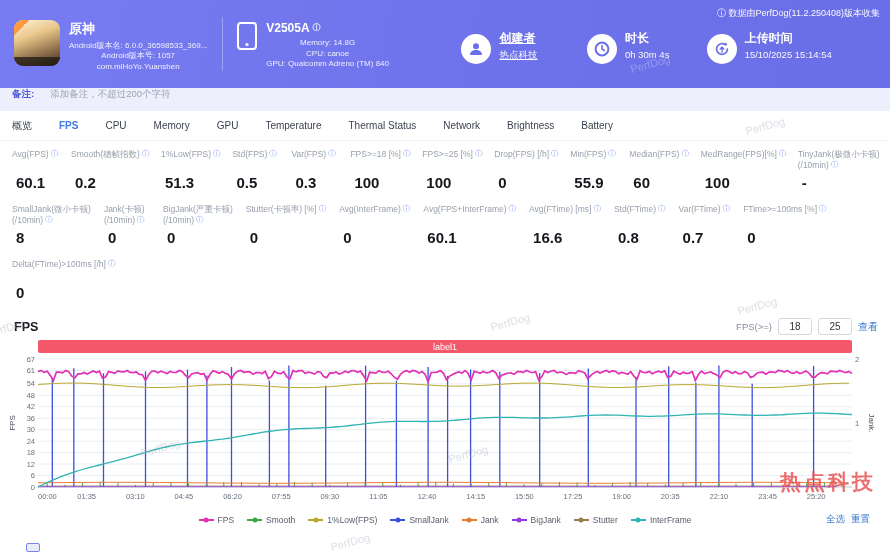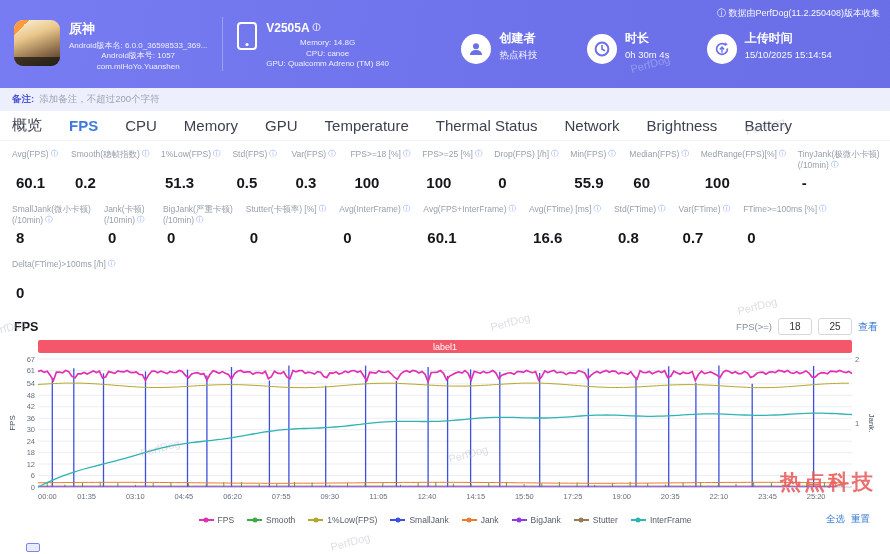--- a/index.html
+++ b/index.html
@@ -19,33 +19,33 @@
   .meta { font-size:8px; color:rgba(255,255,255,.88); line-height:10.5px; white-space:nowrap;text-align:center; }
   .app-name { margin-bottom:3px; }
   .vdiv { width:1px; height:54px; background:rgba(255,255,255,.3); margin:0 13px; flex:none; }
   .hblock { display:flex; gap:8px; align-items:flex-start; }
   .device-block { width:212px; padding-top:3px; }
   .cicon { width:30px; height:30px; border-radius:50%; background:#fff; display:flex; align-items:center;
            justify-content:center; flex:none; margin-top:2px; }
   .blk-title { font-size:12px; font-weight:bold; line-height:13px; }
   .blk-sub { font-size:9.5px; margin-top:4px; color:rgba(255,255,255,.95); white-space:nowrap; }
   .info-white { font-size:8px; vertical-align:2px; color:rgba(255,255,255,.9); }
-  .creator-block { width:118px; margin-left:14px; padding-top:8px; }
+  .creator-block { width:118px; margin-left:14px; padding-top:8px;text-decoration:underline; }
   .duration-block { width:112px; margin-left:8px; padding-top:8px; }
   .upload-block { width:170px; margin-left:8px; padding-top:8px; }
   .collector { position:absolute; top:7px; right:10px; font-size:9px; color:rgba(255,255,255,.95); }
 
   
-  .note { height:23px; background:#edeffc; display:flex; align-items:center; padding:0 12px; gap:5px; }
+  .note { height:23px; background:#edeffc; display:flex; align-items:flex-start; padding:0 12px; gap:16px; }
   .note-label { font-size:9.5px; color:#4d58d8; font-weight:bold; }
   .note-ph { font-size:9.5px; color:#9aa2b4; }
 
   
   .tabs { height:30px; display:flex; align-items:center; gap:27px; padding:0 12px; border-bottom:1px solid #f1f2f6; }
-  .tab { font-size:15px; color:#3c4250; cursor:pointer; white-space:nowrap; }
+  .tab { font-size:10px; color:#3c4250; cursor:pointer; white-space:nowrap; }
   .tab.active { color:#3f7ae0; font-weight:bold; }
 
   
   .metrics { padding:8px 12px 0; }
   .mrow { display:flex; gap:13px; margin-bottom:13px; }
   .mcell { min-width:46px; }
   .mlabel-wrap { height:22px; }
   .mlabel { font-size:8.5px; color:#98a0ac; line-height:10.5px; white-space:nowrap; }
   .ii { font-size:7.5px; color:#7f9ff2; margin-left:2px; vertical-align:1px; cursor:pointer; }
   .mvalue { font-size:15px; font-weight:bold; color:#15171c; margin-top:3px; padding-left:4px; }

